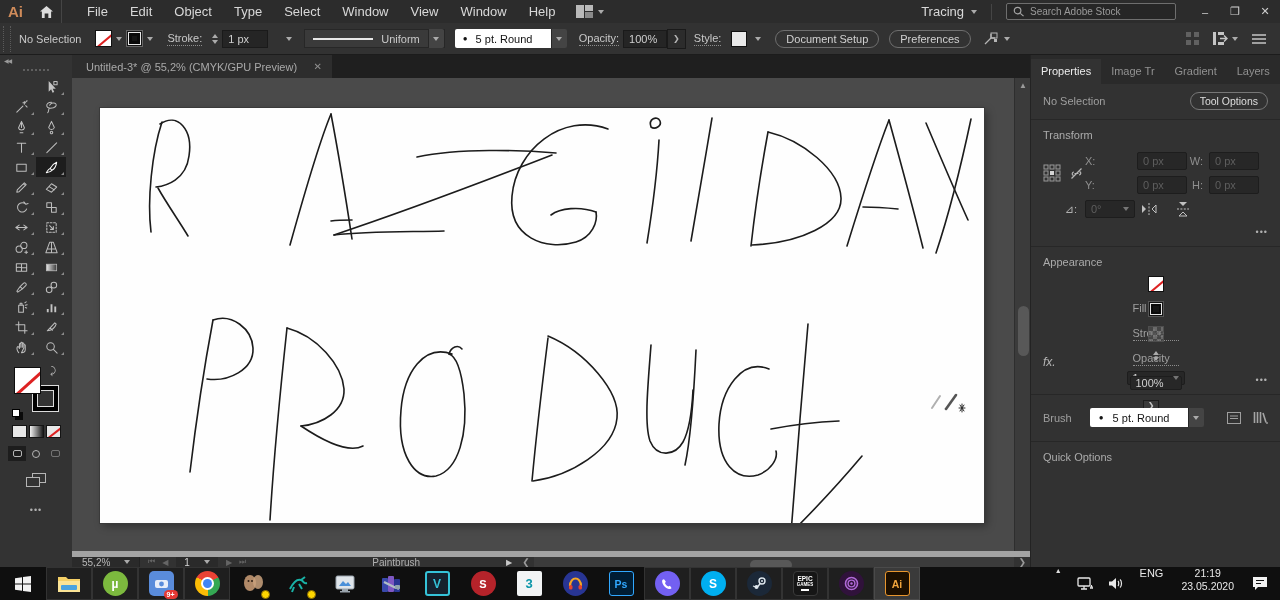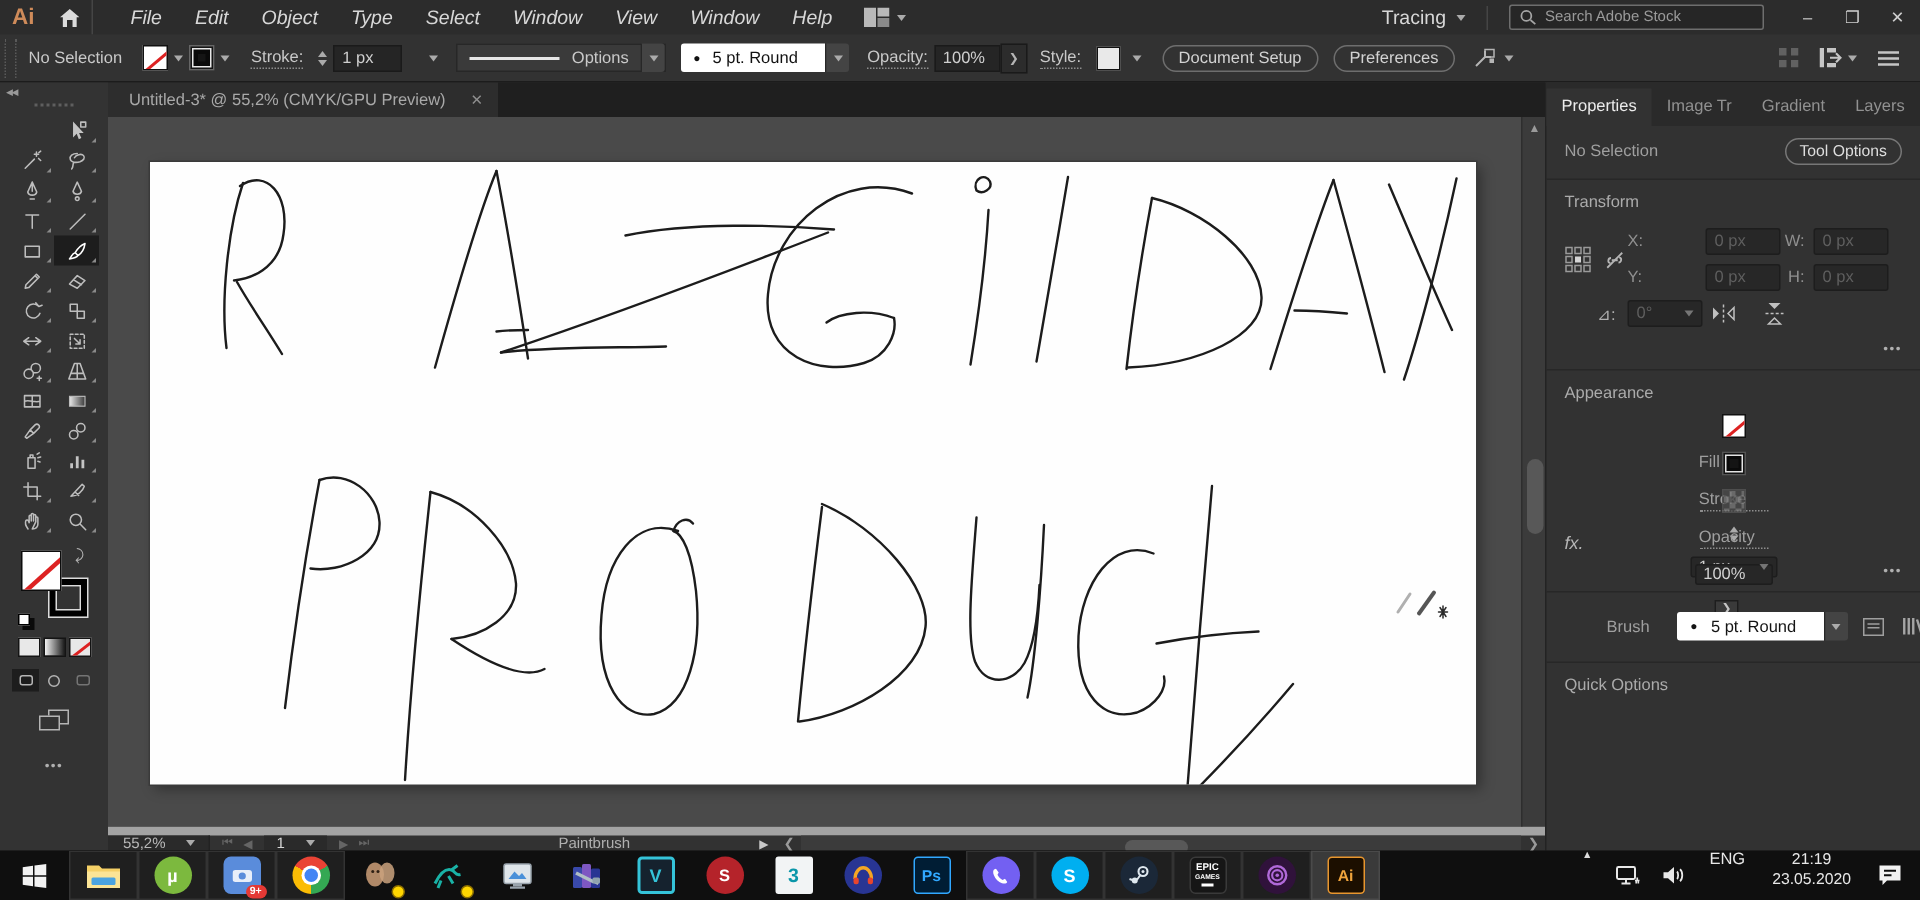--- a/index.html
+++ b/index.html
@@ -4,21 +4,21 @@
 <style>
   * { margin:0; padding:0; box-sizing:border-box; }
   html,body { width:1280px; height:600px; overflow:hidden; background:#000; }
   body { font-family:"Liberation Sans", sans-serif; -webkit-font-smoothing:antialiased; }
   #app { position:relative; width:1280px; height:600px; background:#2d2d2d; }
 
   
   .menubar { position:absolute; left:0; top:0; width:1280px; height:23px; background:#2c2c2c; display:flex; align-items:center; color:#d8d8d8; font-size:13px; }
   .ai-logo { color:#cf8b5a; font-weight:bold; font-size:15px; padding:0 9px 0 8px; letter-spacing:0; }
   .home-ic { width:30px; text-align:center; color:#e2e2e2; font-size:13px; border-right:1px solid #454545; height:23px; display:flex; align-items:center; justify-content:center; margin-right:14px; }
-  .menu-item { padding:11px 11px; height:23px; display:flex; align-items:center; cursor:default;font-style:italic; }
+  .menu-item { padding:11px 11px; height:23px; display:flex; align-items:center; cursor:default; }
   .arrange-ic { margin-left:10px; display:flex; align-items:center; gap:5px; }
   .mb-right { margin-left:auto; display:flex; align-items:center; }
   .tracing { display:flex; align-items:center; gap:7px; padding:0 14px; border-right:1px solid #454545; height:16px; }
   .searchbox { display:flex; align-items:center; gap:6px; background:#262626; border:1px solid #6e6e6e; border-radius:2px; width:170px; height:17px; margin:0 14px; padding:0 6px; }
   .searchbox input { background:transparent; border:none; outline:none; color:#bdbdbd; font-size:10px; width:130px; font-family:"Liberation Sans",sans-serif; }
   .searchbox input::placeholder { color:#9a9a9a; }
   .winbtns { display:flex; align-items:center; }
   .winbtn { width:30px; height:23px; display:flex; align-items:center; justify-content:center; color:#cfcfcf; font-size:11px; }
 
   
@@ -130,21 +130,21 @@
   .p-more { text-align:right; color:#b0b0b0; font-size:9px; letter-spacing:1px; margin-top:6px; }
   .ap-row { display:flex; align-items:center; height:25px; gap:10px;flex-direction:column; }
   .ap-sw { width:16px; height:16px; flex:none; }
   .ap-fillsw { background:#fff; border:1px solid #111; position:relative; overflow:hidden; }
   .ap-fillsw::after { content:""; position:absolute; left:-3px; top:6.5px; width:26px; height:2px; background:#d22; transform:rotate(-40deg); }
   .ap-strokesw { background:#141414; border:1px solid #555; display:flex; align-items:center; justify-content:center; }
   .ap-strokesw i { width:10px; height:10px; border:2.5px solid #0a0a0a; outline:1px solid #e4e4e4; display:block; }
   .ap-checker { background:conic-gradient(#777 0 25%, #4a4a4a 0 50%, #777 0 75%, #4a4a4a 0) 0 0/8px 8px; border:1px solid #555; opacity:.8; }
   .ap-lbl { width:46px; }
   .fx { font-style:italic; color:#b5b5b5; margin-top:4px; font-size:12px; }
-  .brushrow { display:flex; align-items:center; gap:10px;margin-left:28px; }
+  .brushrow { display:flex; align-items:center; gap:10px; }
   .br-combo { display:flex; align-items:center; }
   .br-white { background:#fff; color:#141414; height:19px; display:flex; align-items:center; padding:0 10px 0 9px; gap:9px; border-radius:2px 0 0 2px; width:98px; }
   .br-white .dot { font-size:8px; }
   .br-icons { margin-left:auto; display:flex; gap:12px; align-items:center; color:#a5a5a5; }
 
   
   .taskbar { position:absolute; left:0; top:567px; width:1280px; height:33px; background:#0f0f0f; display:flex; align-items:stretch; }
   .tb-start { width:46px; display:flex; align-items:center; justify-content:center; }
   .apps { display:flex; }
   .appslot { width:46px; display:flex; align-items:center; justify-content:center; }
@@ -228,21 +228,21 @@
     <span class="stepper">
         <i class="stp up"></i>
         <i class="stp dn"></i>
       </span>
     <span class="field" style="width:46px;">1 px</span>
     <span class="chevbox" style="margin-left:14px;">
         <i class="chev"></i>
       </span>
     <span class="combo-dark">
       <i class="line"></i>
-      <span style="margin-right:8px;">Options</span>
+      <span style="margin-right:8px;">Uniform</span>
       <span class="combo-chev">
           <i class="chev"></i>
         </span>
     </span>
     <span class="combo-white" style="width:96px;">
       <span class="dot">●</span>
       <span style="font-size:11px;">5 pt. Round</span>
     </span>
     <span class="combo-chev">
         <i class="chev"></i>

